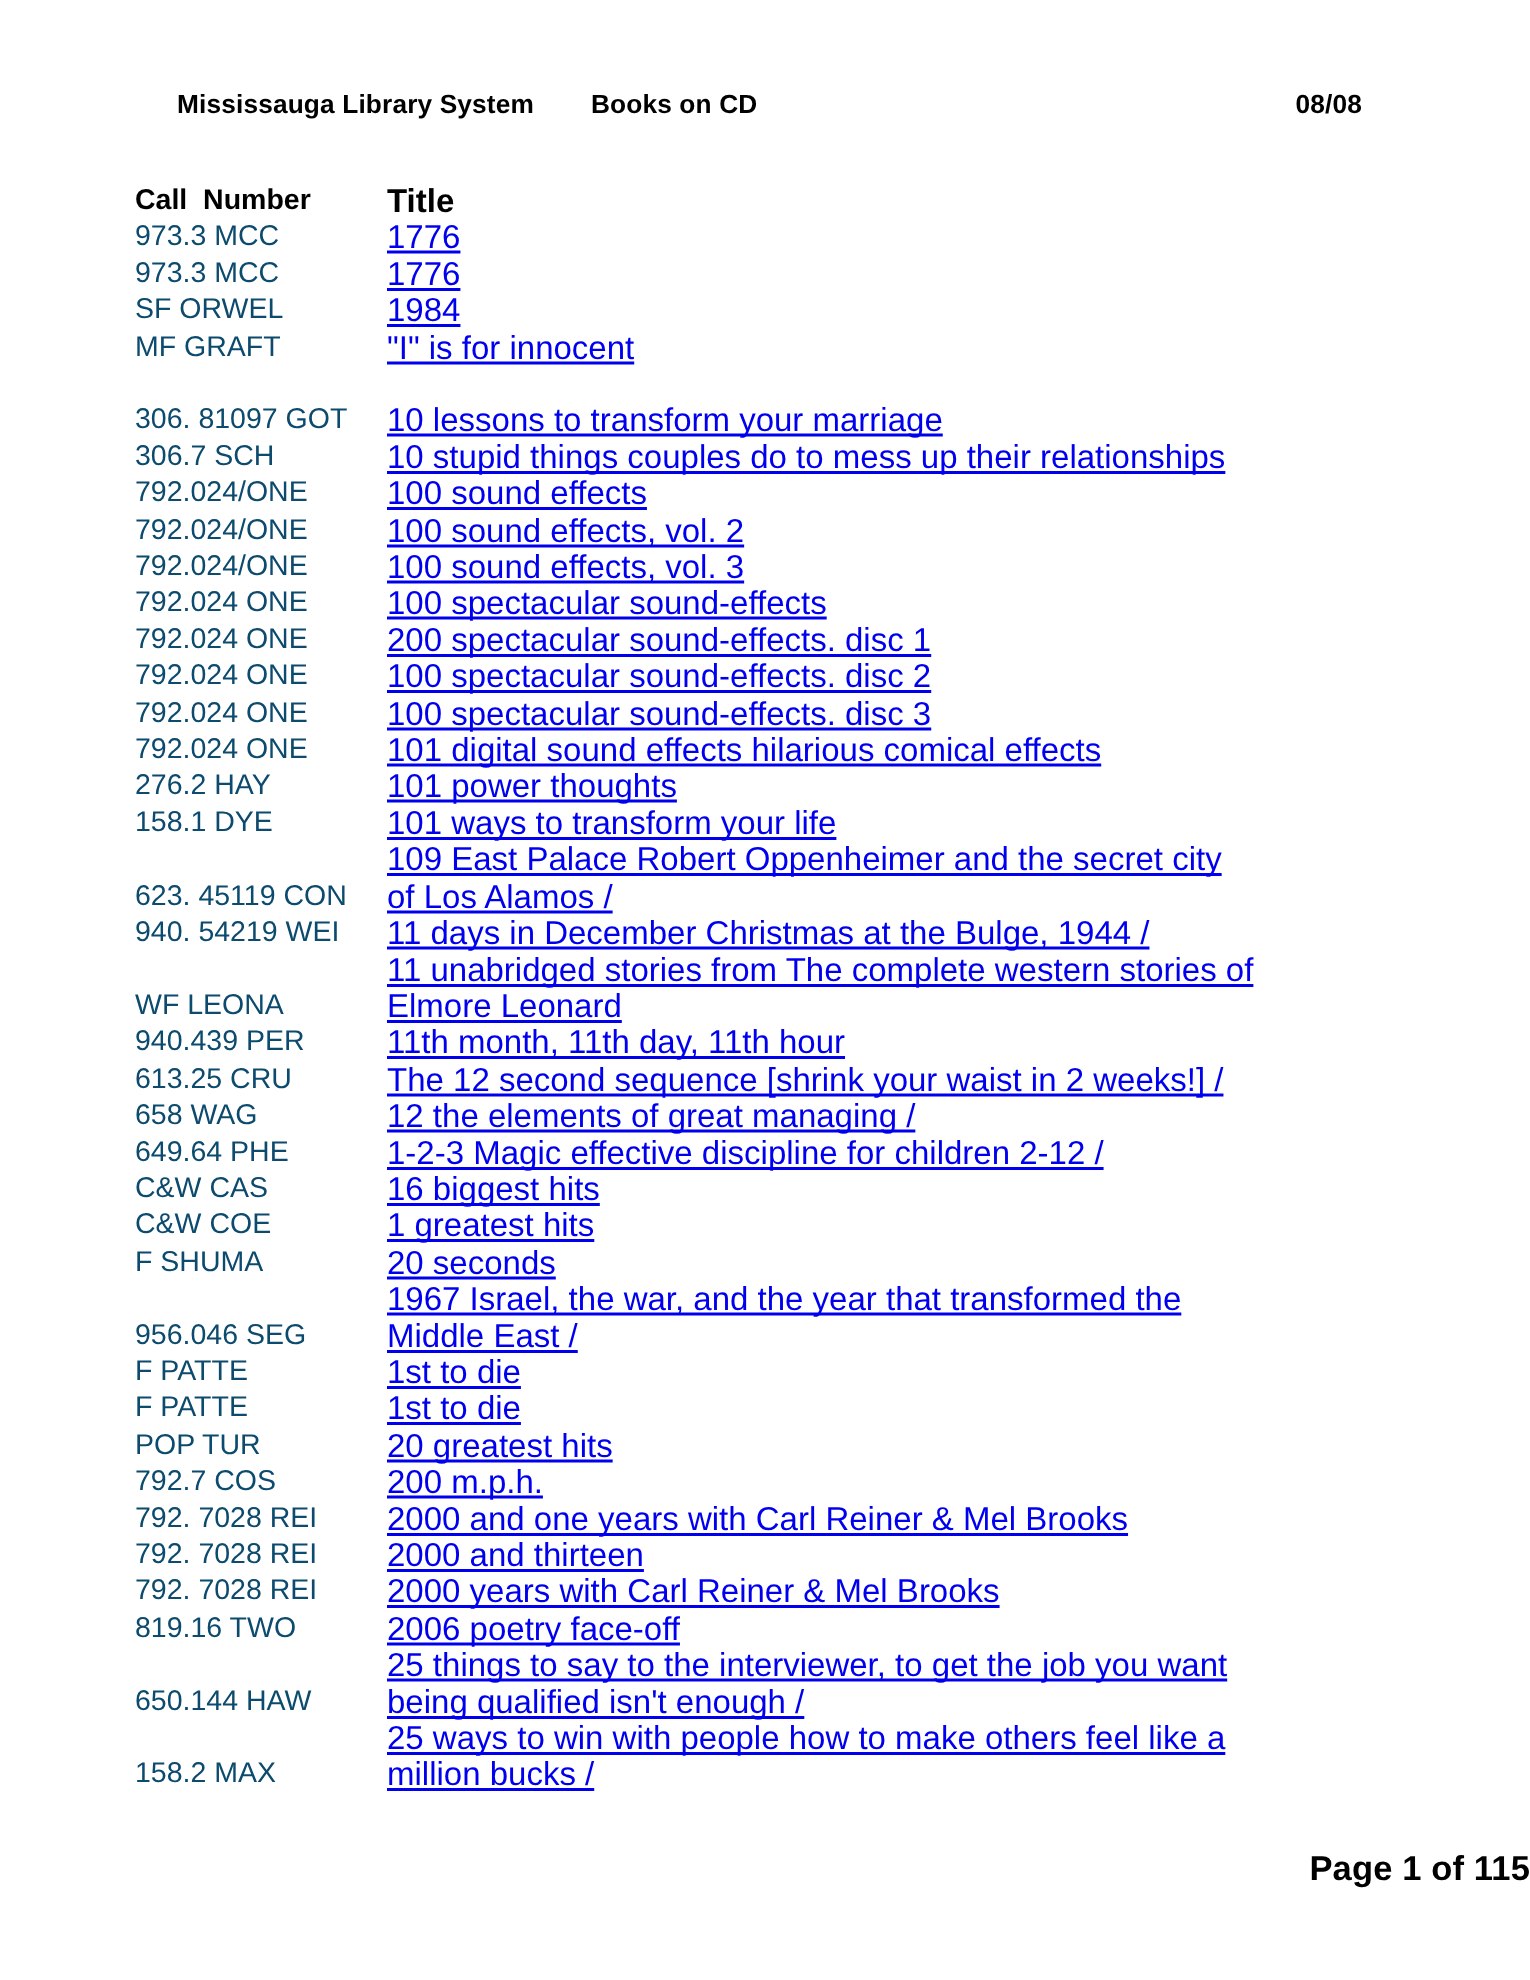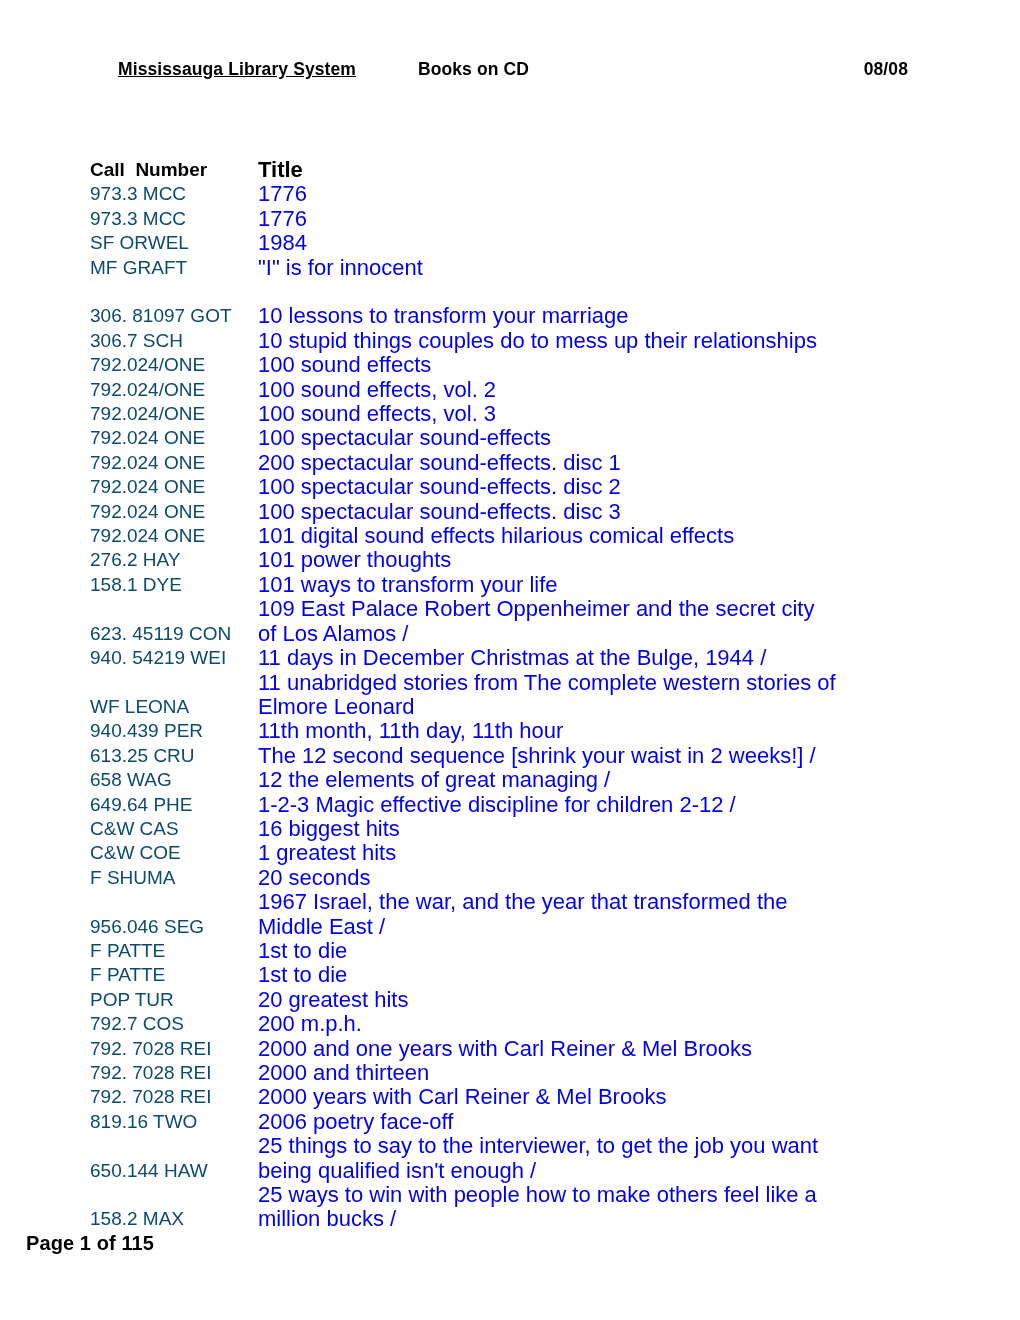--- a/index.html
+++ b/index.html
@@ -31,25 +31,24 @@
     top: 58px;
     width: 790px;
     font-size: 17.5px;
     font-weight: bold;
     line-height: 22px;
     letter-spacing: 0.1px;
     white-space: nowrap;
   }
   .doc-header .hdr-sys {
     display: inline-block;
-    text-decoration: underline;
   }
   .doc-header .hdr-sub {
     display: inline-block;
-    margin-left: 57px;
+    margin-left: 33px;
   }
   .doc-header .hdr-date {
     float: right;
   }
 
   
   .listing {
     position: absolute;
     left: 90px;
     top: 122px;
@@ -72,49 +71,49 @@
   }
 
   .col-title {
     flex: 1 1 auto;
     font-size: 22px;
     line-height: 24.4px;
     color: #0000ee;
   }
   .col-title .lnk {
     color: #0000ee;
+    text-decoration: underline;
     text-decoration-skip-ink: none;
     cursor: pointer;
   }
 
   
   .row.head .col-call,
   .row.head .col-title {
     font-weight: bold;
     color: #000000;
-    margin-top: 36px;
   }
   .row.head .col-title {
     text-decoration: none;
   }
 
   
   .row.spacer {
     height: 24.4px;
     min-height: 24.4px;
   }
 
   
   .doc-footer {
     position: absolute;
     left: 0;
     top: 1232px;
     width: 1020px;
-    text-align: left;
-    font-size: 20px;
+    text-align: right;
+    font-size: 23px;
     font-weight: bold;
     letter-spacing: 0.1px;
   }
   .doc-footer .inner {
     display: inline-block;
     margin-left: 26px;
   }
 </style>
 </head>
 <body>

